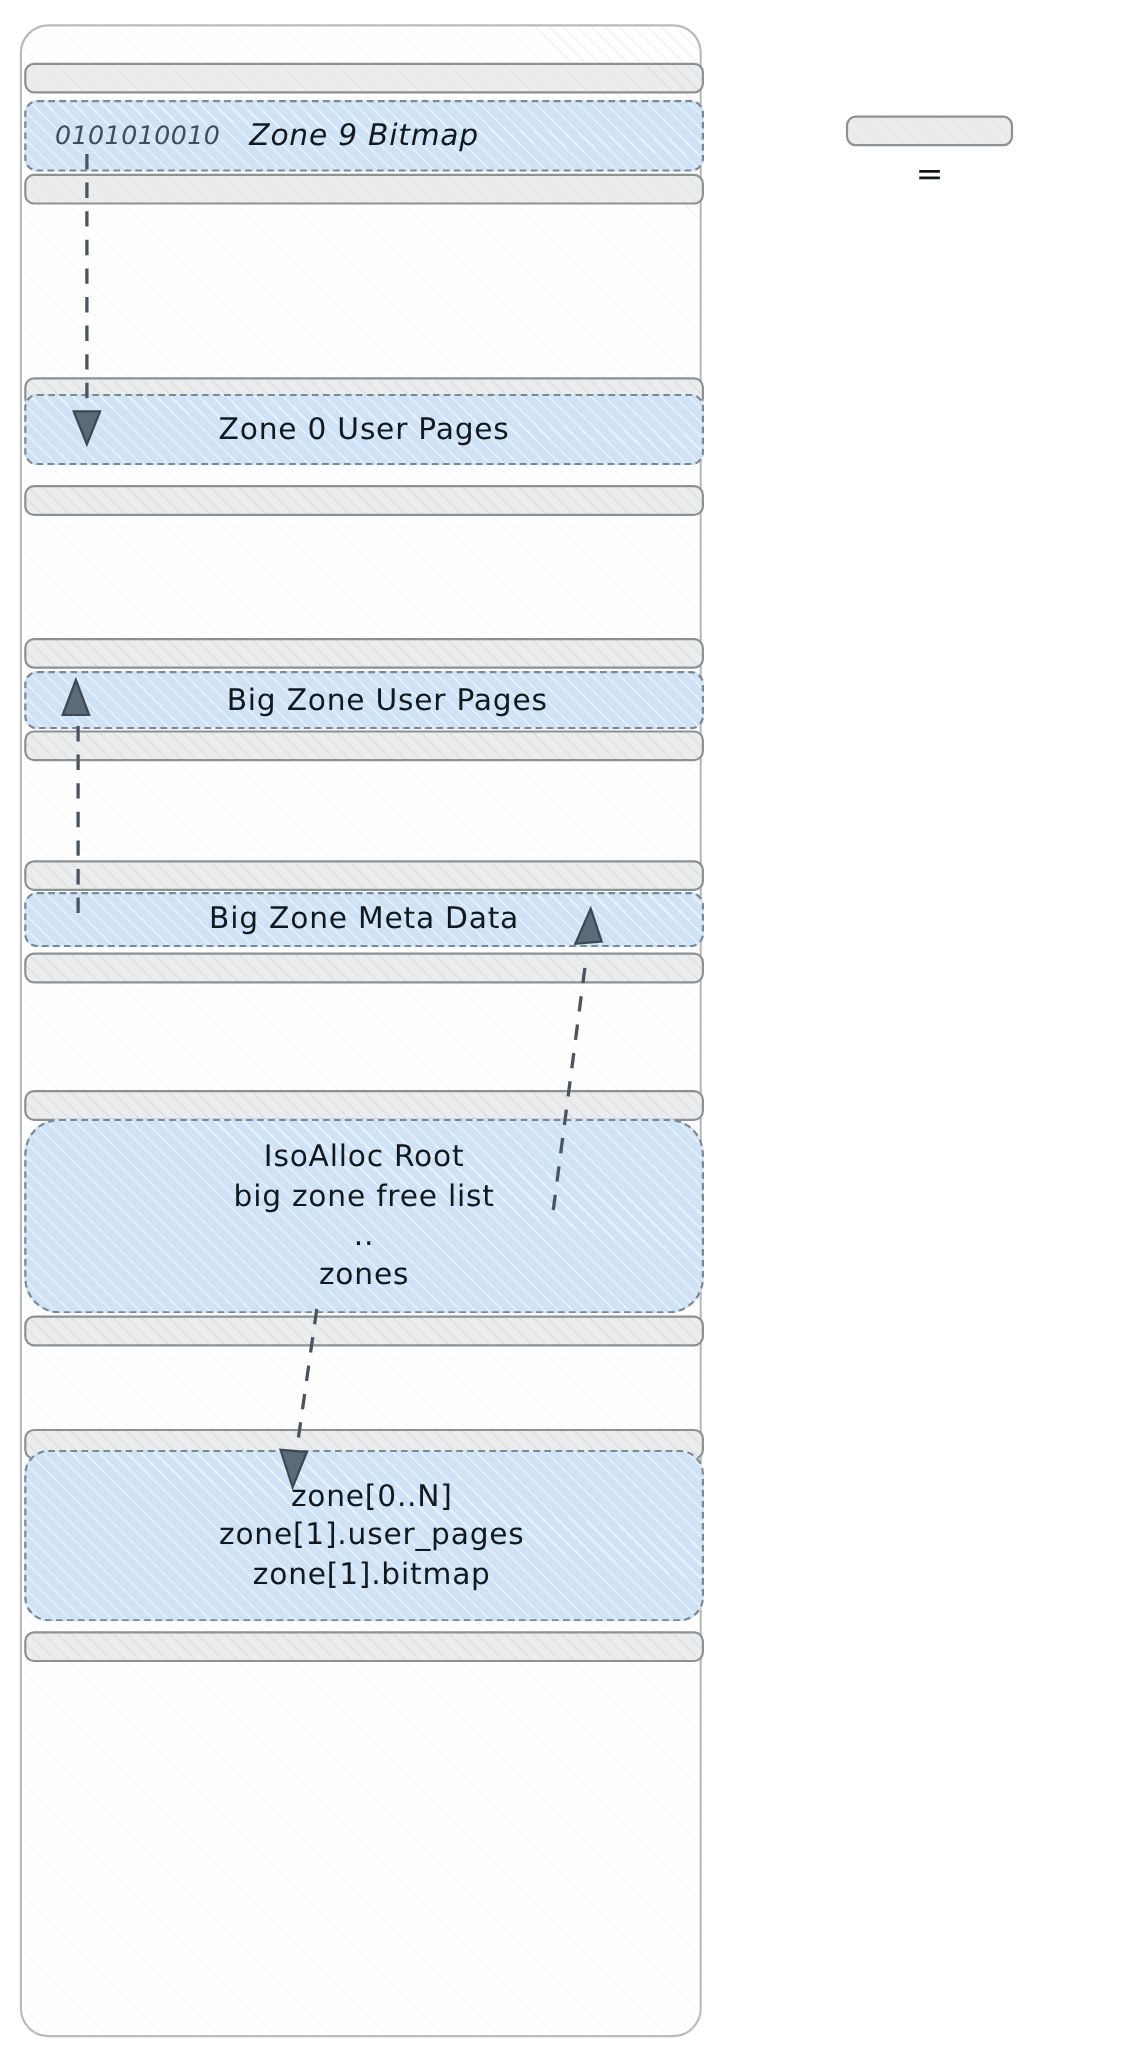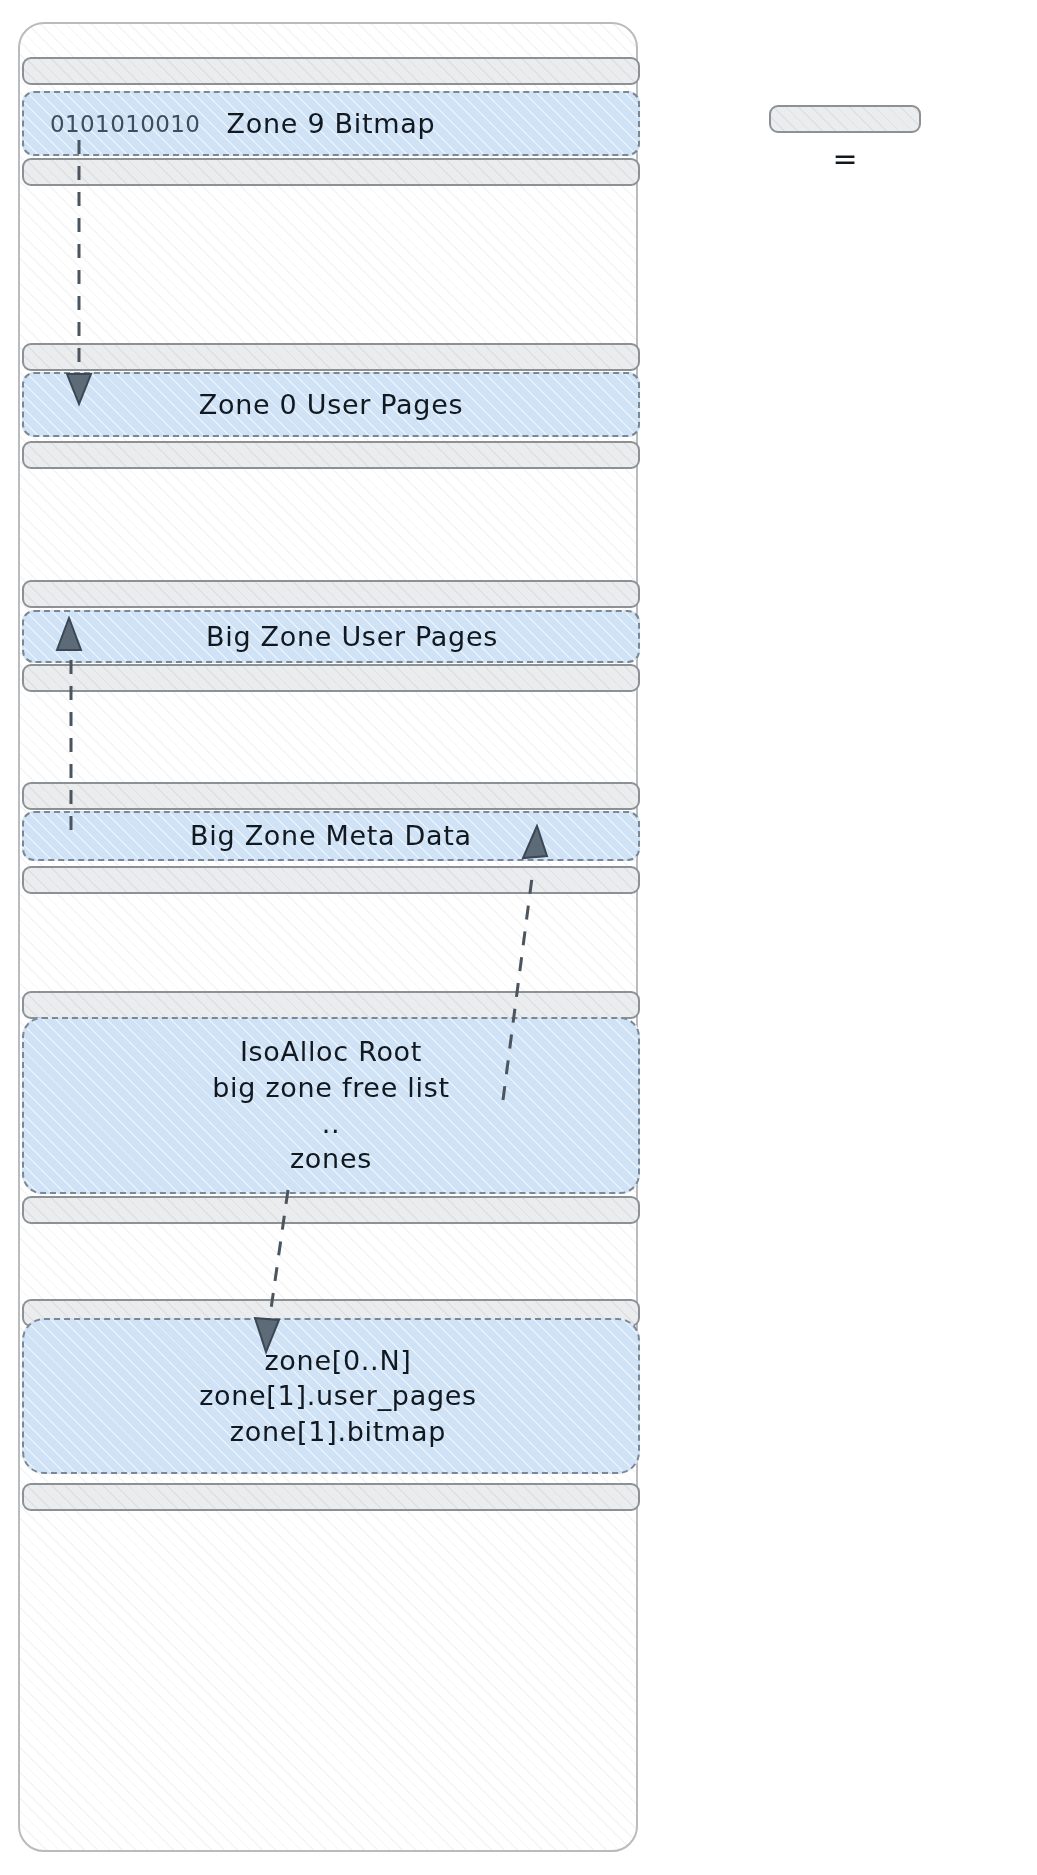--- a/index.html
+++ b/index.html
@@ -164,38 +164,38 @@
 <div class="guard-bar hatch-gray" style="top:441px;"></div>
 <div class="guard-bar hatch-gray" style="top:580px;"></div>
 <div class="guard-bar hatch-gray" style="top:664px;"></div>
 <div class="guard-bar hatch-gray" style="top:782px;"></div>
 <div class="guard-bar hatch-gray" style="top:866px;"></div>
 <div class="guard-bar hatch-gray" style="top:991px;"></div>
 <div class="guard-bar hatch-gray" style="top:1196px;"></div>
 <div class="guard-bar hatch-gray" style="top:1299px;"></div>
 <div class="guard-bar hatch-gray" style="top:1483px;"></div>
 
-<div class="band hatch-blue" style="top:91px; height:65px;">
+<div class="band hatch-blue" style="top:91px; height:65px;font-style:italic;">
   <span class="band-bits">0101010010</span>
   <span class="band-label">Zone 9 Bitmap</span>
 </div>
 
-<div class="band hatch-blue" style="top:372px; height:65px;">
+<div class="band hatch-blue" style="top:358px; height:65px;">
   <span class="band-label">Zone 0 User Pages</span>
 </div>
 
 <div class="band hatch-blue" style="top:610px; height:53px;padding-left:42px;">
   <span class="band-label">Big Zone User Pages</span>
 </div>
 
 <div class="band hatch-blue" style="top:811px; height:50px;">
   <span class="band-label">Big Zone Meta Data</span>
 </div>
 
-<div class="band hatch-blue" style="top:1017px; height:177px; border-radius:20px;">
+<div class="band hatch-blue" style="top:1017px; height:177px; border-radius:32px;">
   <span class="band-label">IsoAlloc Root
 big zone free list
 ..
 zones</span>
 </div>
 
 <div class="band hatch-blue" style="top:1318px; height:156px; border-radius:22px;padding-left:14px;">
   <span class="band-label">zone[0..N]
 zone[1].user_pages
 zone[1].bitmap</span>

